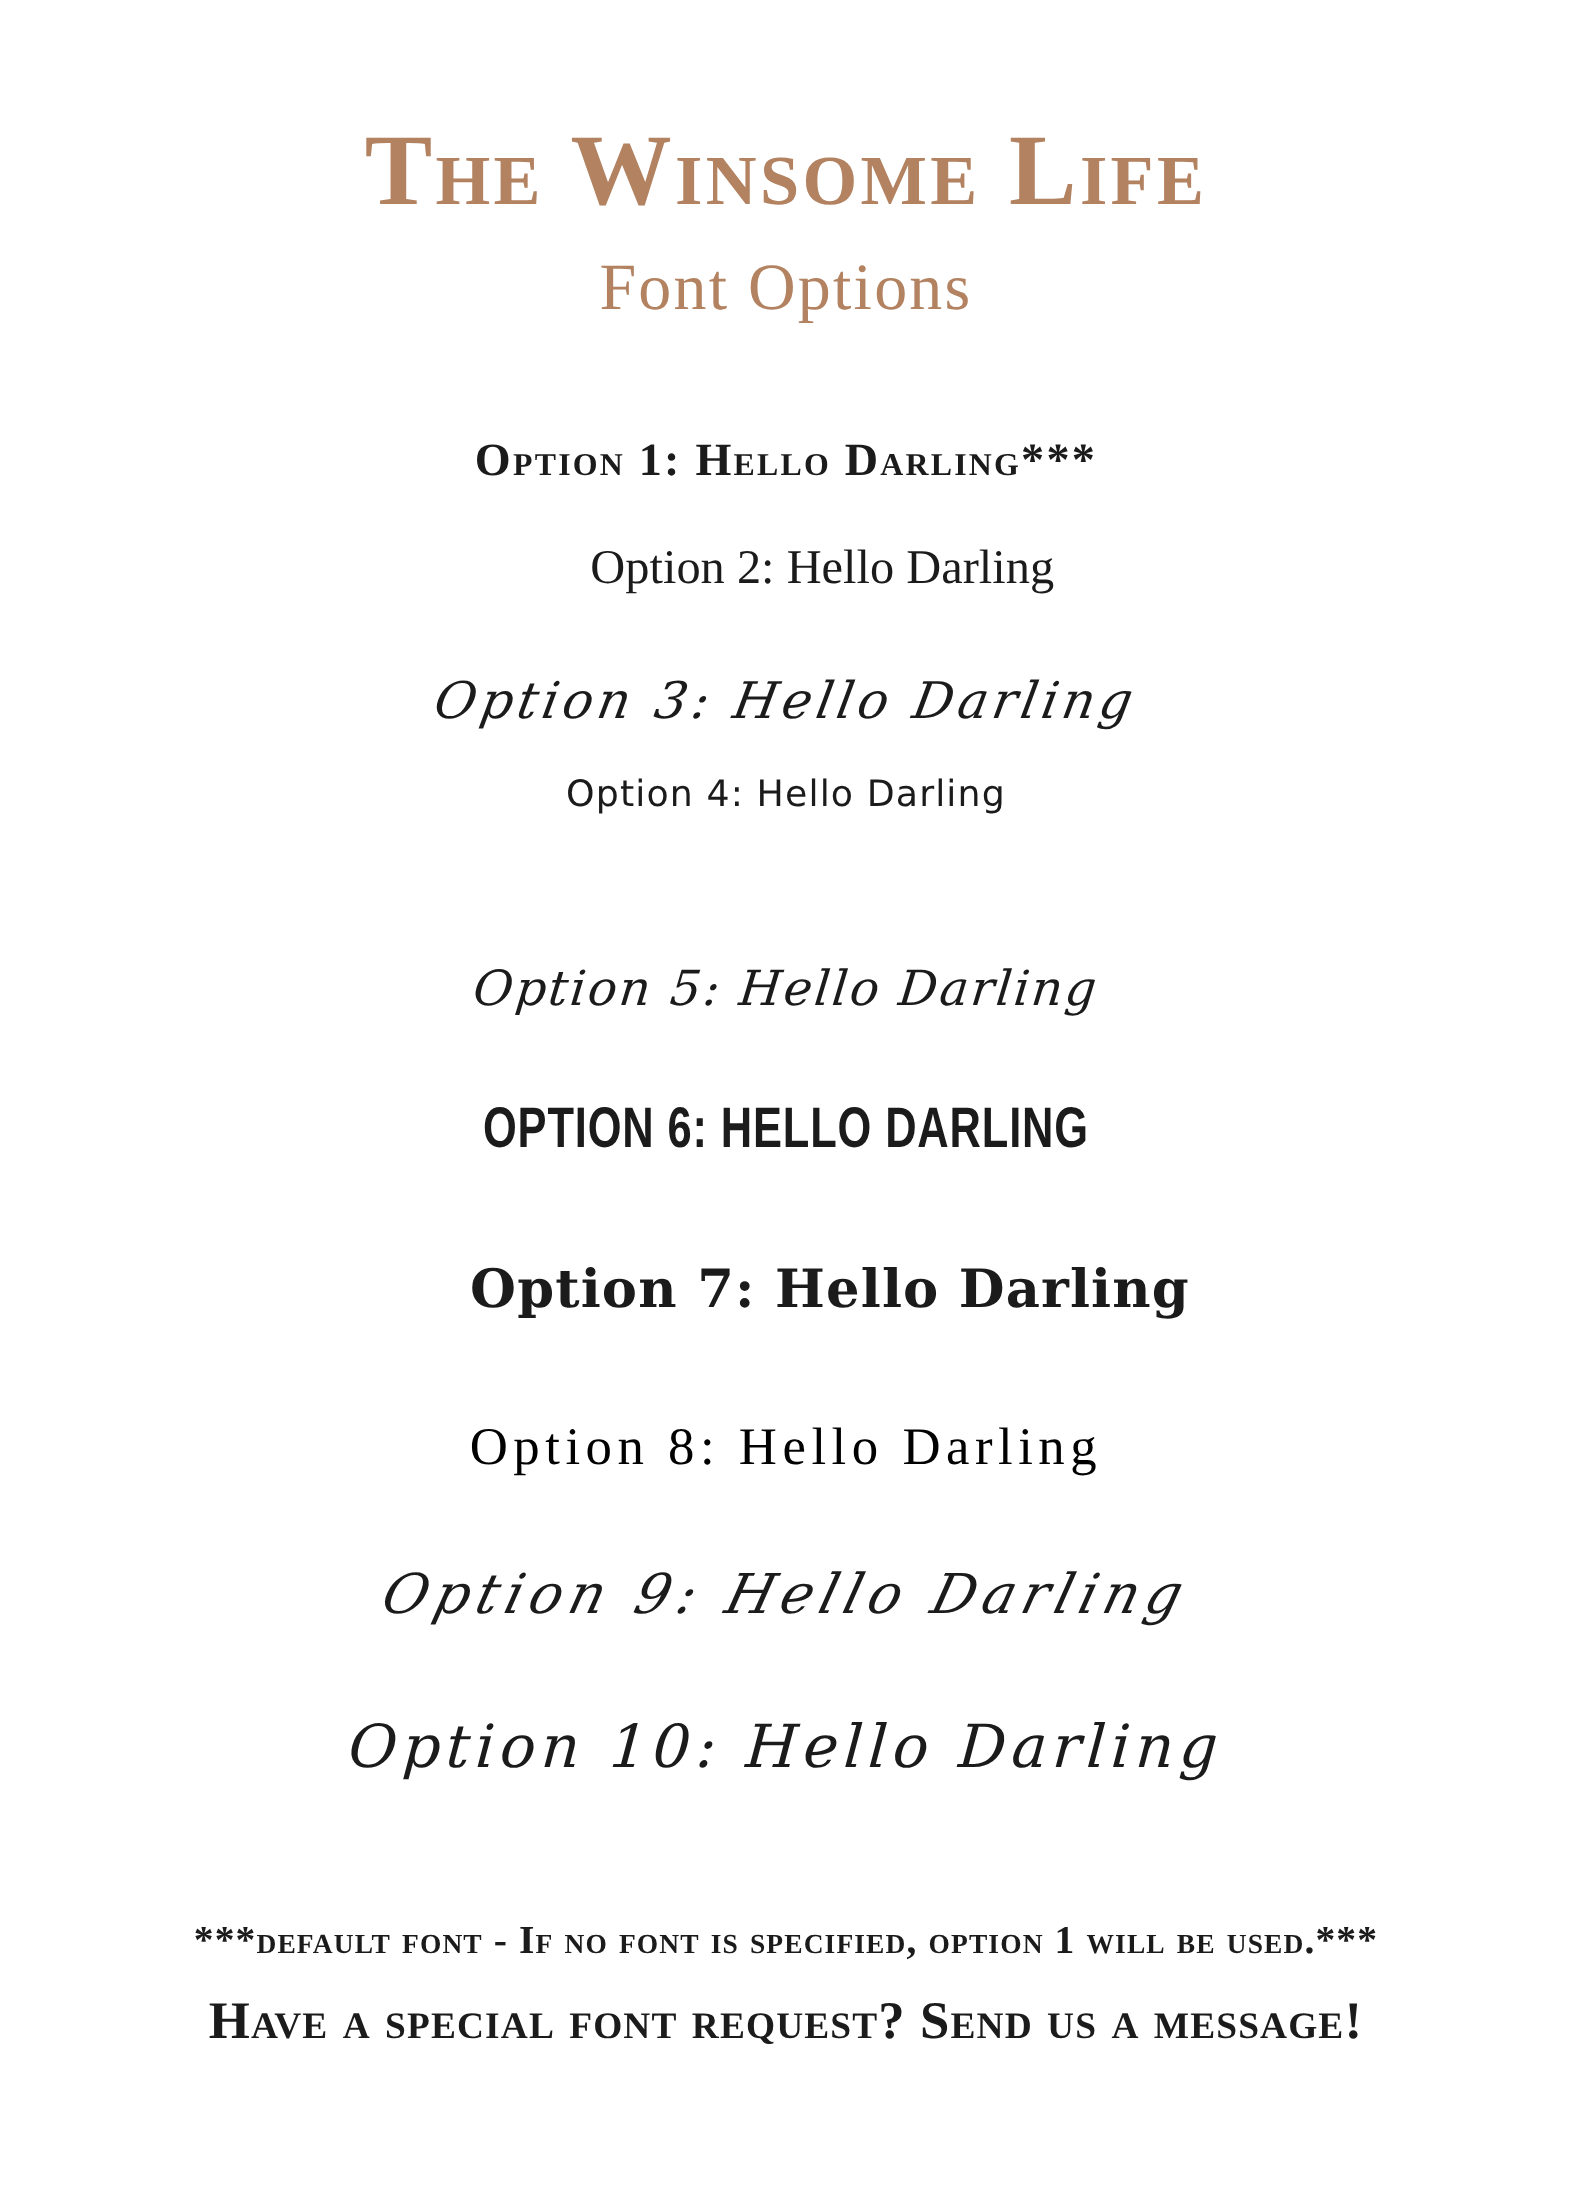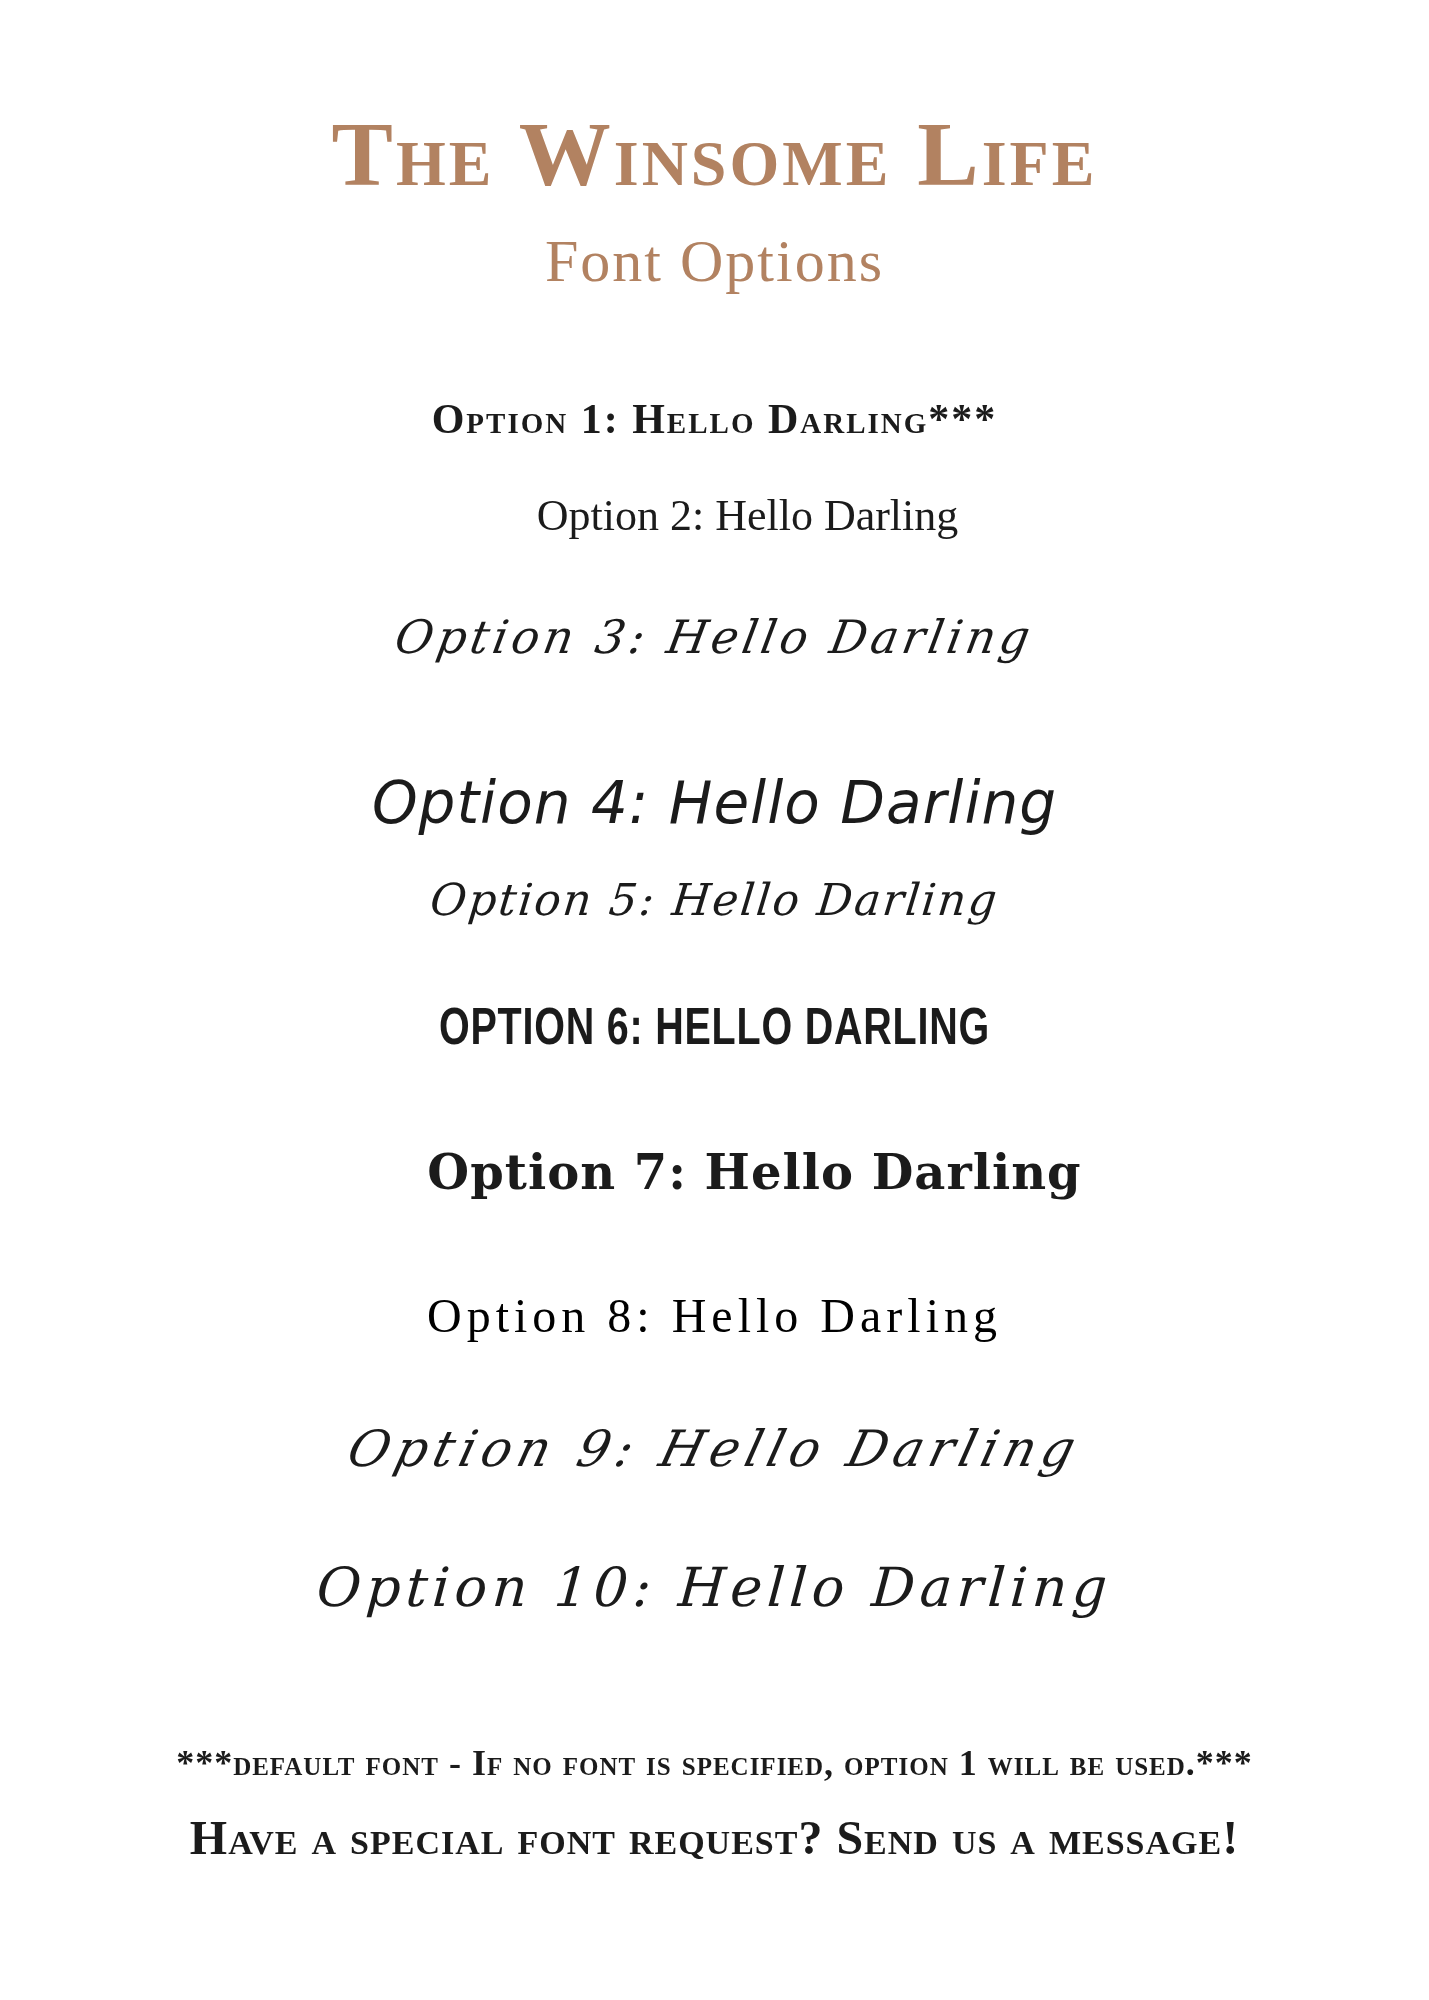--- a/index.html
+++ b/index.html
@@ -61,24 +61,23 @@
   }
   .opt3 {
     top: 612px;
     font-family: "DejaVu Serif", serif;
     font-style: italic;
     font-size: 46px;
     letter-spacing: 4px;
     transform: skewX(-10deg);
   }
   .opt4 {
-    top: 772px;
+    top: 704px;
     font-family: "DejaVu Sans", sans-serif;
-    font-style: italic;
-    font-size: 58px;
+    font-size: 33px;
     font-weight: 400;
     letter-spacing: 1px;
   }
   .opt5 {
     top: 876px;
     font-family: "DejaVu Serif", serif;
     font-style: italic;
     font-size: 44px;
     letter-spacing: 2px;
     transform: skewX(-6deg);

